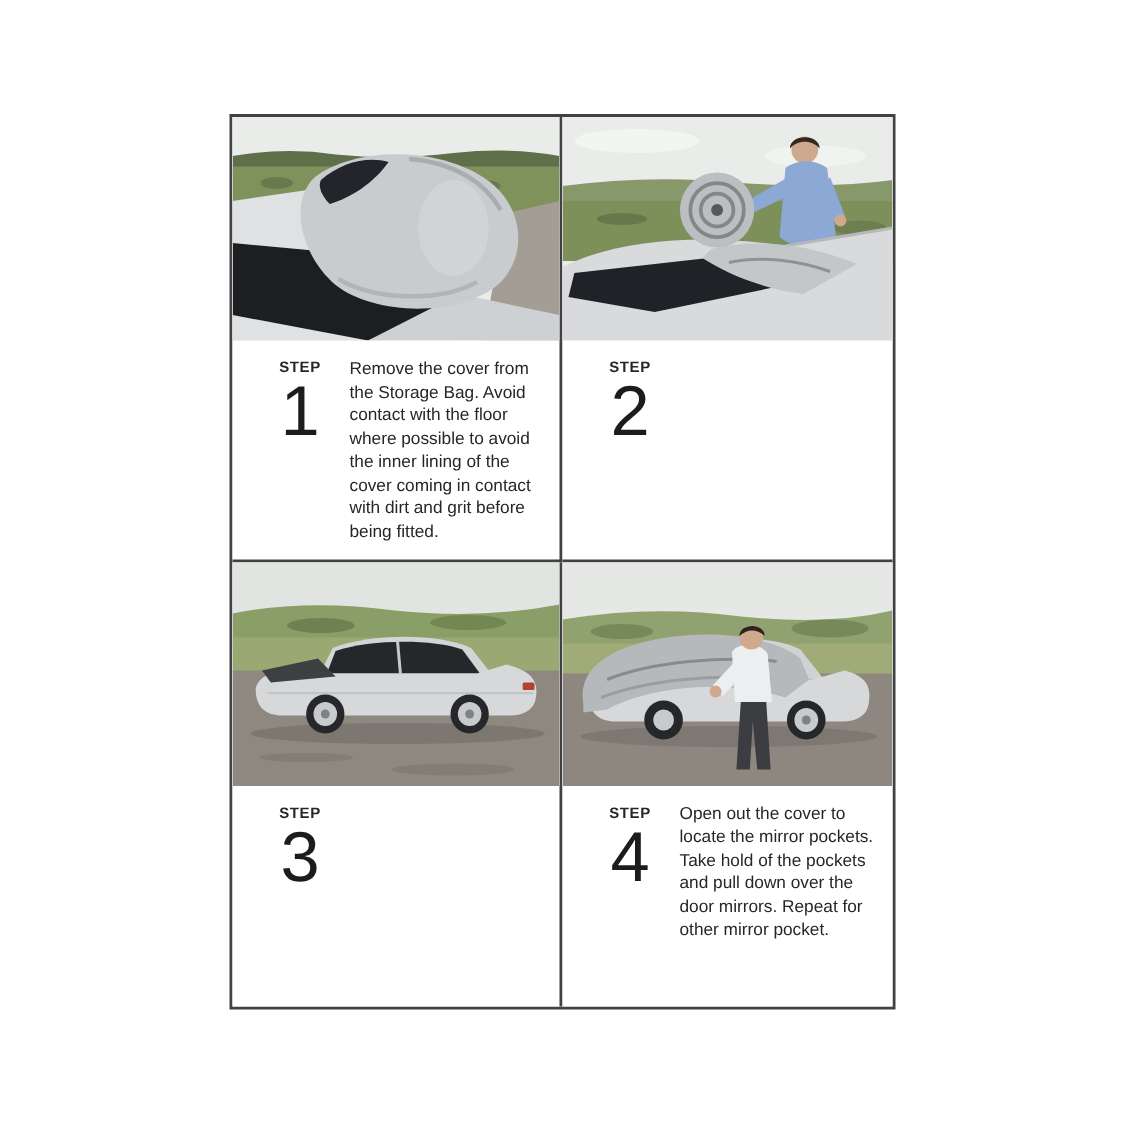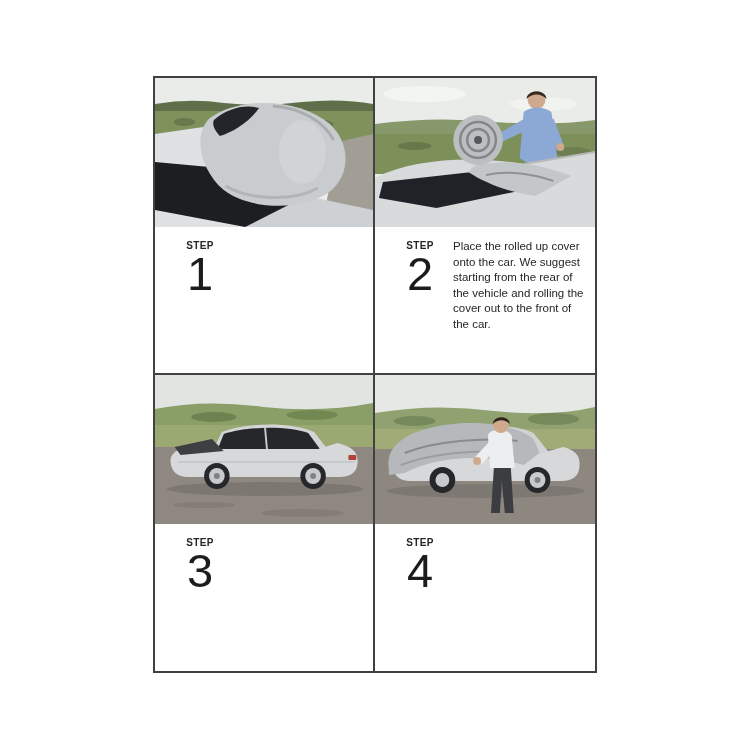--- a/index.html
+++ b/index.html
@@ -96,20 +96,21 @@
           <ellipse cx="150" cy="74" rx="24" ry="32" fill="#d6d8d9" opacity="0.6"></ellipse>
         </svg>
       </div>
       <div class="caption">
         <div class="step-col">
           <div class="step-inner">
             <div class="step-label">STEP</div>
             <div class="step-number">1</div>
           </div>
         </div>
+        <p class="step-text">Remove the cover from the Storage Bag. Avoid contact with the floor where possible to avoid the inner lining of the cover coming in contact with dirt and grit before being fitted.</p>
       </div>
     </section>
 
     <section class="panel bb">
       <div class="photo" role="img" aria-label="Man in a blue shirt placing the rolled up grey cover onto the rear of the silver car">
         <svg viewBox="0 0 222 149" preserveAspectRatio="none">
           <rect width="222" height="149" fill="#e9ece9"></rect>
           <ellipse cx="50" cy="16" rx="42" ry="8" fill="#f3f5f3"></ellipse>
           <ellipse cx="170" cy="26" rx="34" ry="7" fill="#f1f3f1"></ellipse>
           <path d="M0,46 Q60,38 120,44 Q180,48 222,42 L222,62 L0,62 Z" fill="#87996a"></path>
@@ -134,21 +135,20 @@
           <circle cx="104" cy="62" r="4" fill="#55585c"></circle>
         </svg>
       </div>
       <div class="caption">
         <div class="step-col">
           <div class="step-inner">
             <div class="step-label">STEP</div>
             <div class="step-number">2</div>
           </div>
         </div>
-        <p class="step-text">Place the rolled up cover onto the car. We suggest starting from the rear of the vehicle and rolling the cover out to the front of the car.</p>
       </div>
     </section>
 
     <section class="panel br">
       <div class="photo" role="img" aria-label="Side view of an uncovered silver saloon car parked on gravel with green hills behind">
         <svg viewBox="0 0 222 149" preserveAspectRatio="none">
           <rect width="222" height="149" fill="#e1e4e0"></rect>
           <path d="M0,34 Q50,24 110,32 Q170,38 222,28 L222,56 L0,56 Z" fill="#8a9e68"></path>
           <ellipse cx="60" cy="42" rx="23" ry="5" fill="#6e8251"></ellipse>
           <ellipse cx="160" cy="40" rx="26" ry="5" fill="#738753"></ellipse>
@@ -211,17 +211,18 @@
           <path d="M119,49 C119,40 136,40 136,49 C131,44 124,44 119,49 Z" fill="#2e241d"></path>
         </svg>
       </div>
       <div class="caption">
         <div class="step-col">
           <div class="step-inner">
             <div class="step-label">STEP</div>
             <div class="step-number">4</div>
           </div>
         </div>
+        <p class="step-text">Open out the cover to locate the mirror pockets. Take hold of the pockets and pull down over the door mirrors. Repeat for other mirror pocket.</p>
       </div>
     </section>
 
   </div>
 </div>
 
 </body></html>

